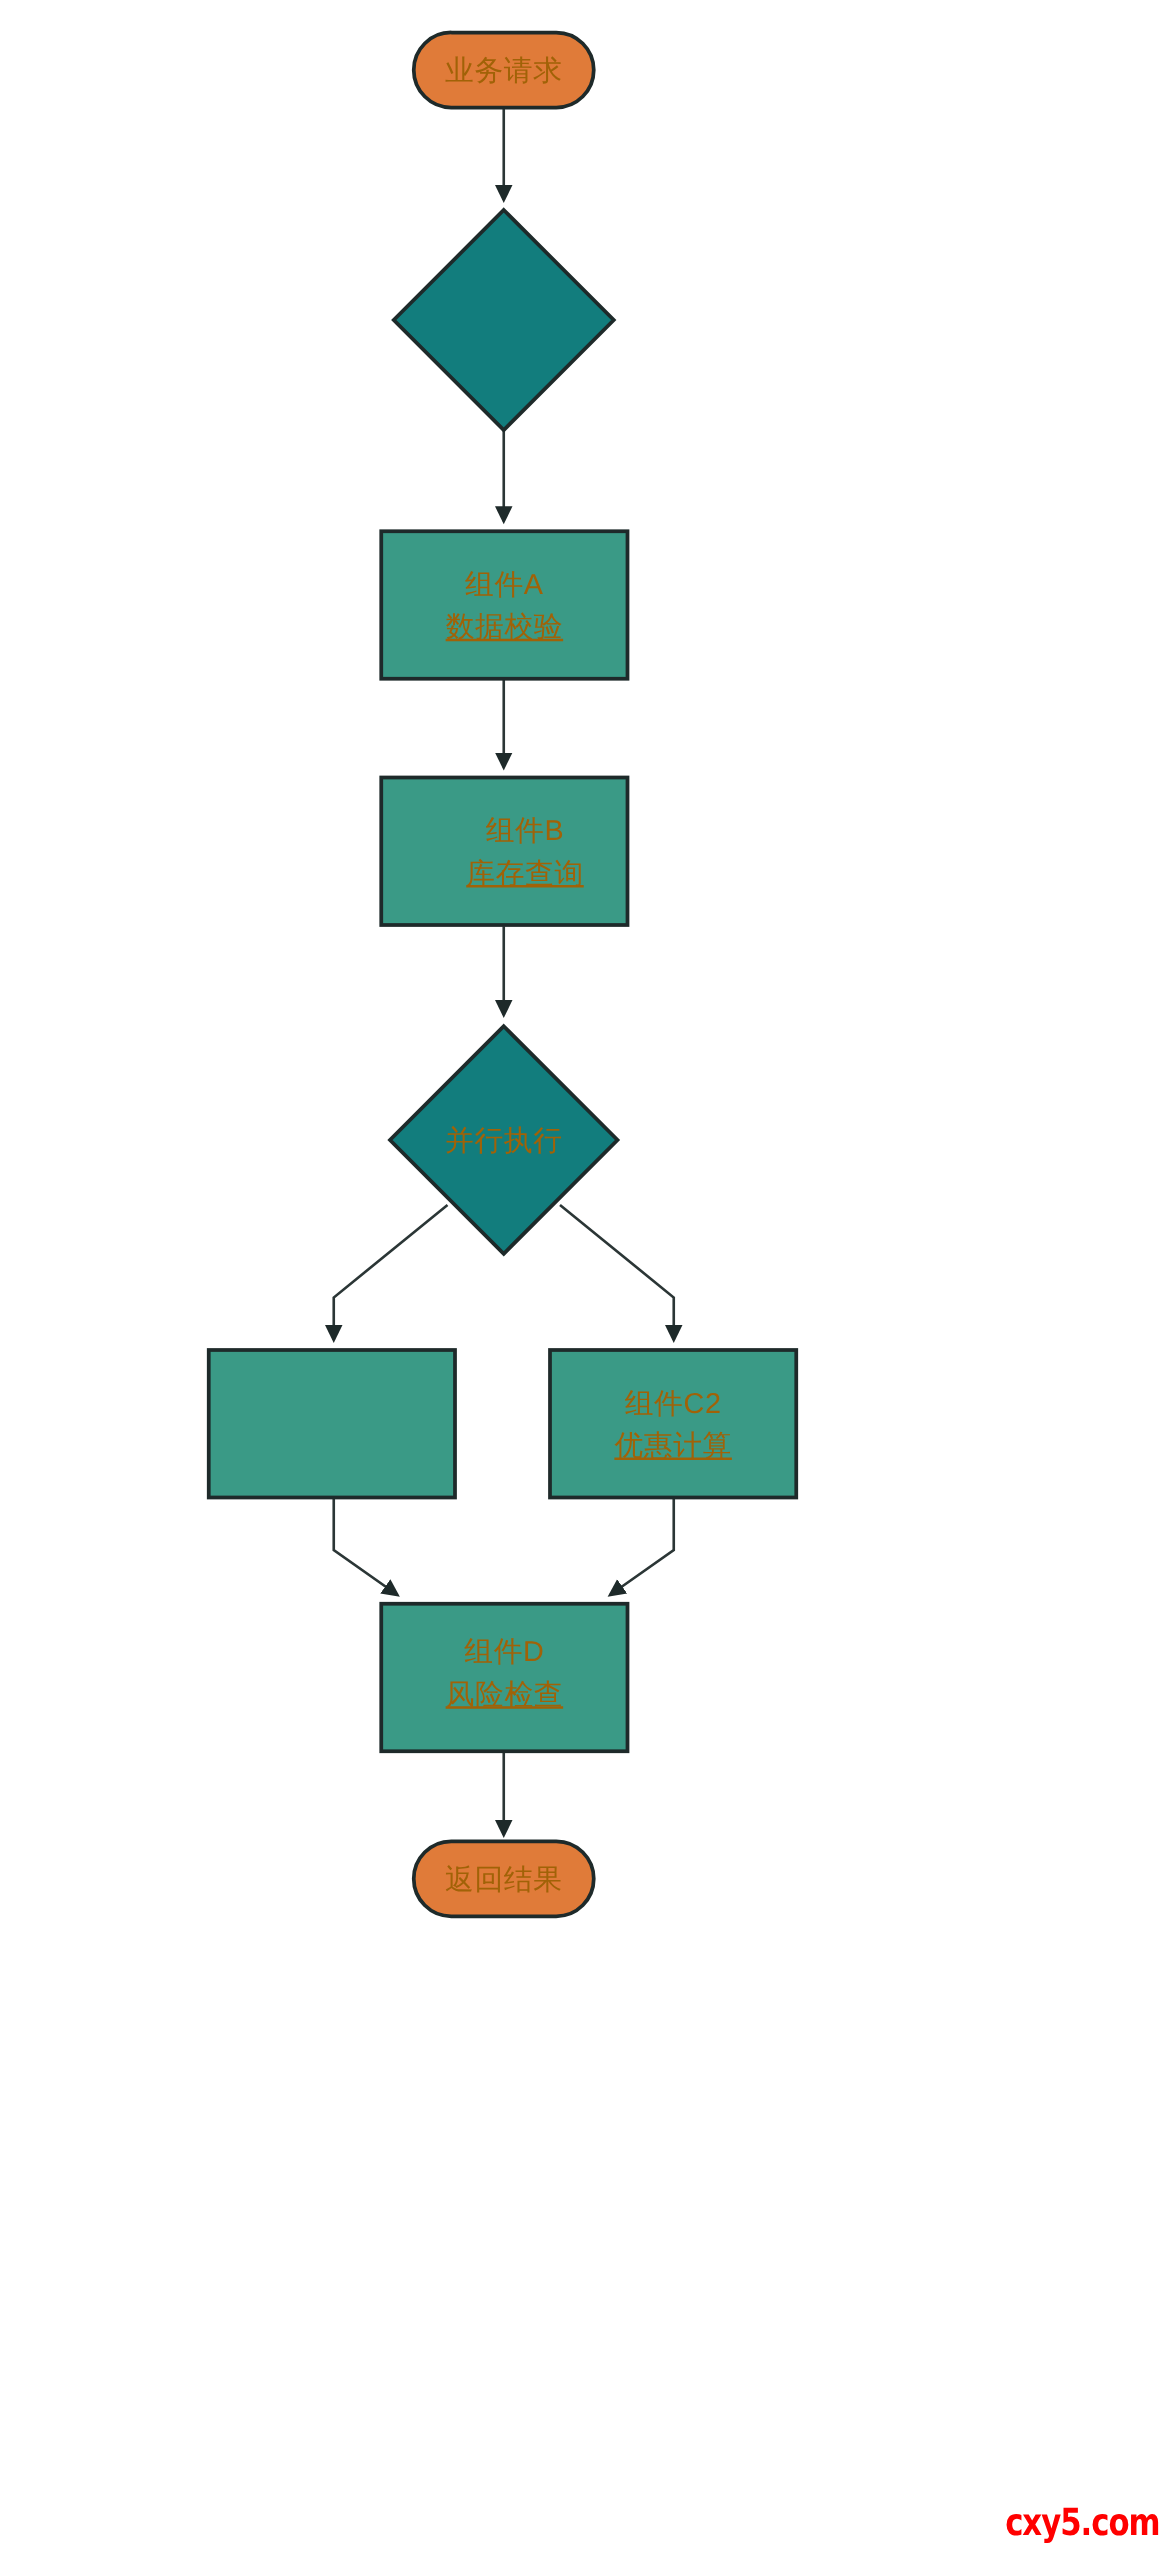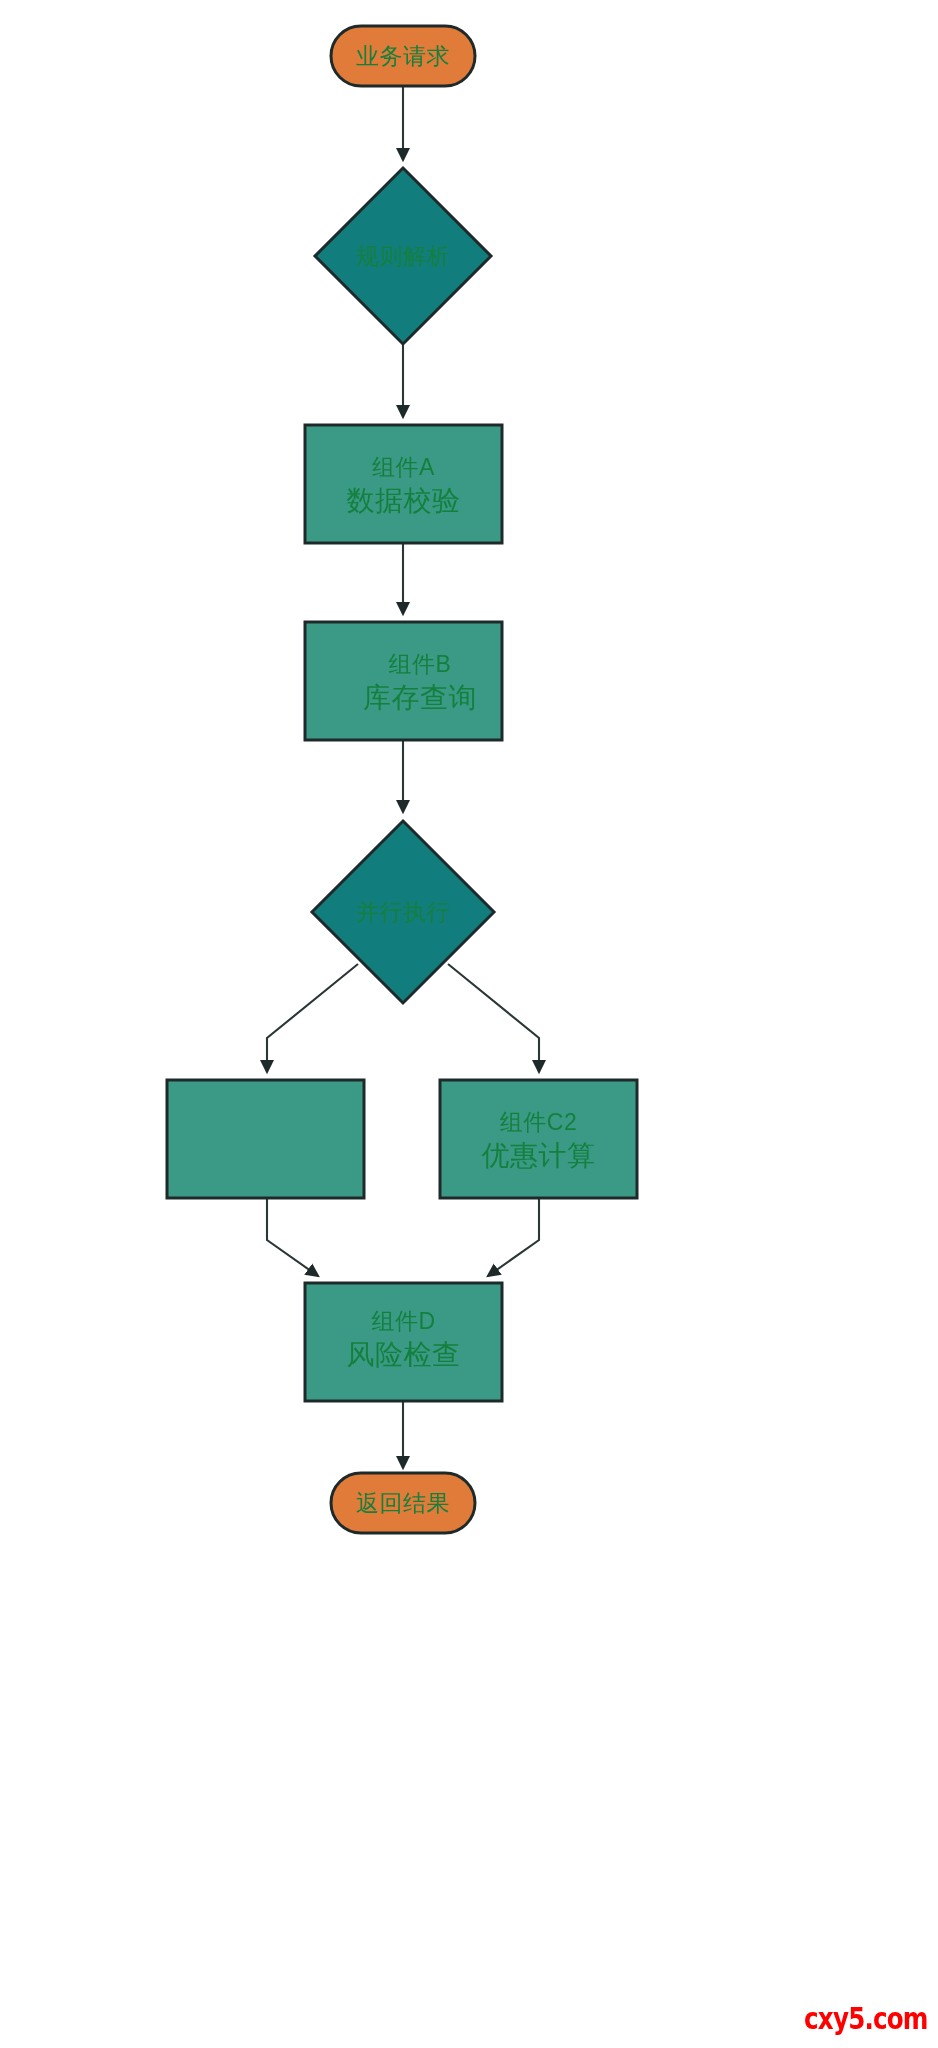--- a/index.html
+++ b/index.html
@@ -23,29 +23,29 @@
     top: 0;
     width: 938px;
     height: 2048px;
   }
   .node-label {
     position: absolute;
     display: flex;
     flex-direction: column;
     align-items: center;
     justify-content: center;
-    color: #15803d;
+    color: #a16207;
     font-size: 23px;
     line-height: 34px;
     letter-spacing: 0.5px;
     white-space: nowrap;
     pointer-events: none;
     text-align: center;
   }
-  .node-label .l2 { font-size: 28px; }
+  .node-label .l2 { font-size: 23px; text-decoration: underline; }
   .watermark {
     position: absolute;
     right: 10px;
     bottom: 12px;
     color: #FF0000;
     font-family: "DejaVu Sans", sans-serif;
     font-weight: 700;
     font-size: 30px;
     letter-spacing: -1px;
     transform: scaleX(0.82);
@@ -92,23 +92,20 @@
 
     <rect x="305" y="1283" width="197" height="118" fill="#3A9A86" stroke="#1E2A2A" stroke-width="3"></rect>
 
     <rect x="331" y="1473" width="144" height="60" rx="30" ry="30" fill="#E07B39" stroke="#1E2A2A" stroke-width="3"></rect>
   </svg>
 
   <div class="node-label" style="left:331px; top:26px; width:144px; height:60px;">
     <span class="l1">业务请求</span>
   </div>
 
-  <div class="node-label" style="left:315px; top:226px; width:176px; height:60px;">
-    <span class="l1">规则解析</span>
-  </div>
 
   <div class="node-label" style="left:305px; top:425px; width:197px; height:118px;">
     <span class="l1">组件A</span>
     <span class="l2">数据校验</span>
   </div>
 
   <div class="node-label" style="left:305px; top:622px; width:230px; height:118px;">
     <span class="l1">组件B</span>
     <span class="l2">库存查询</span>
   </div>

